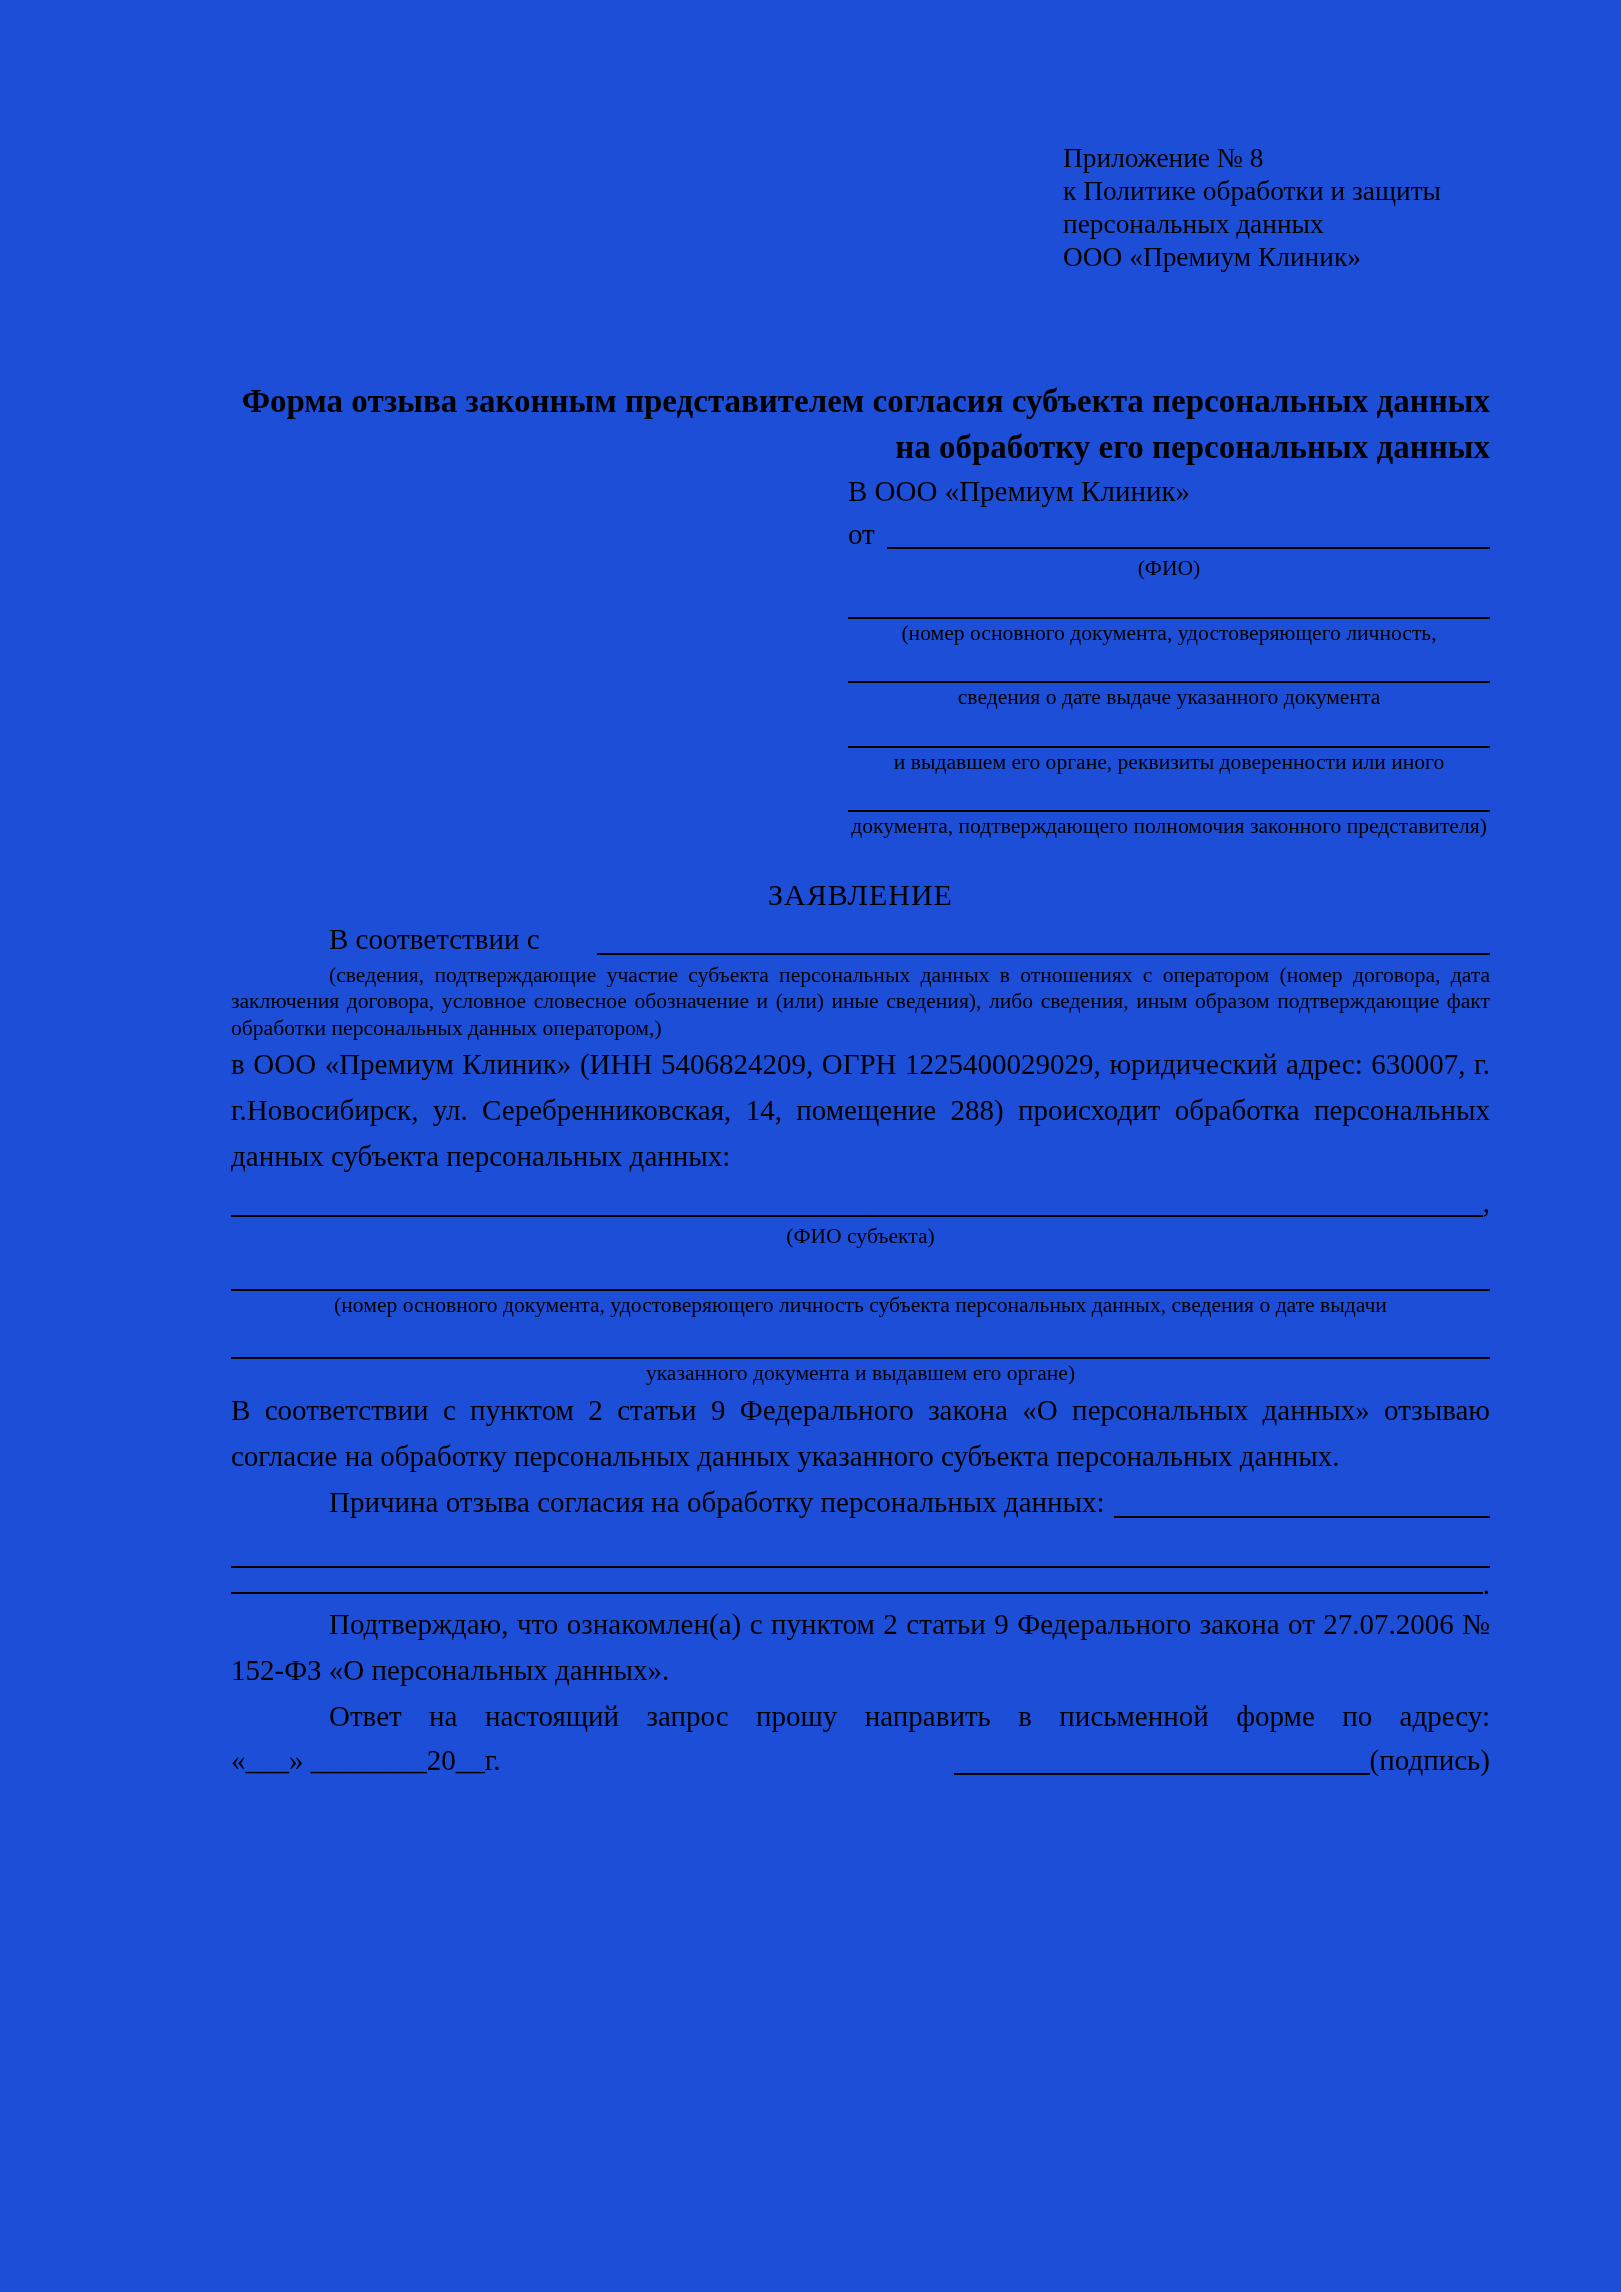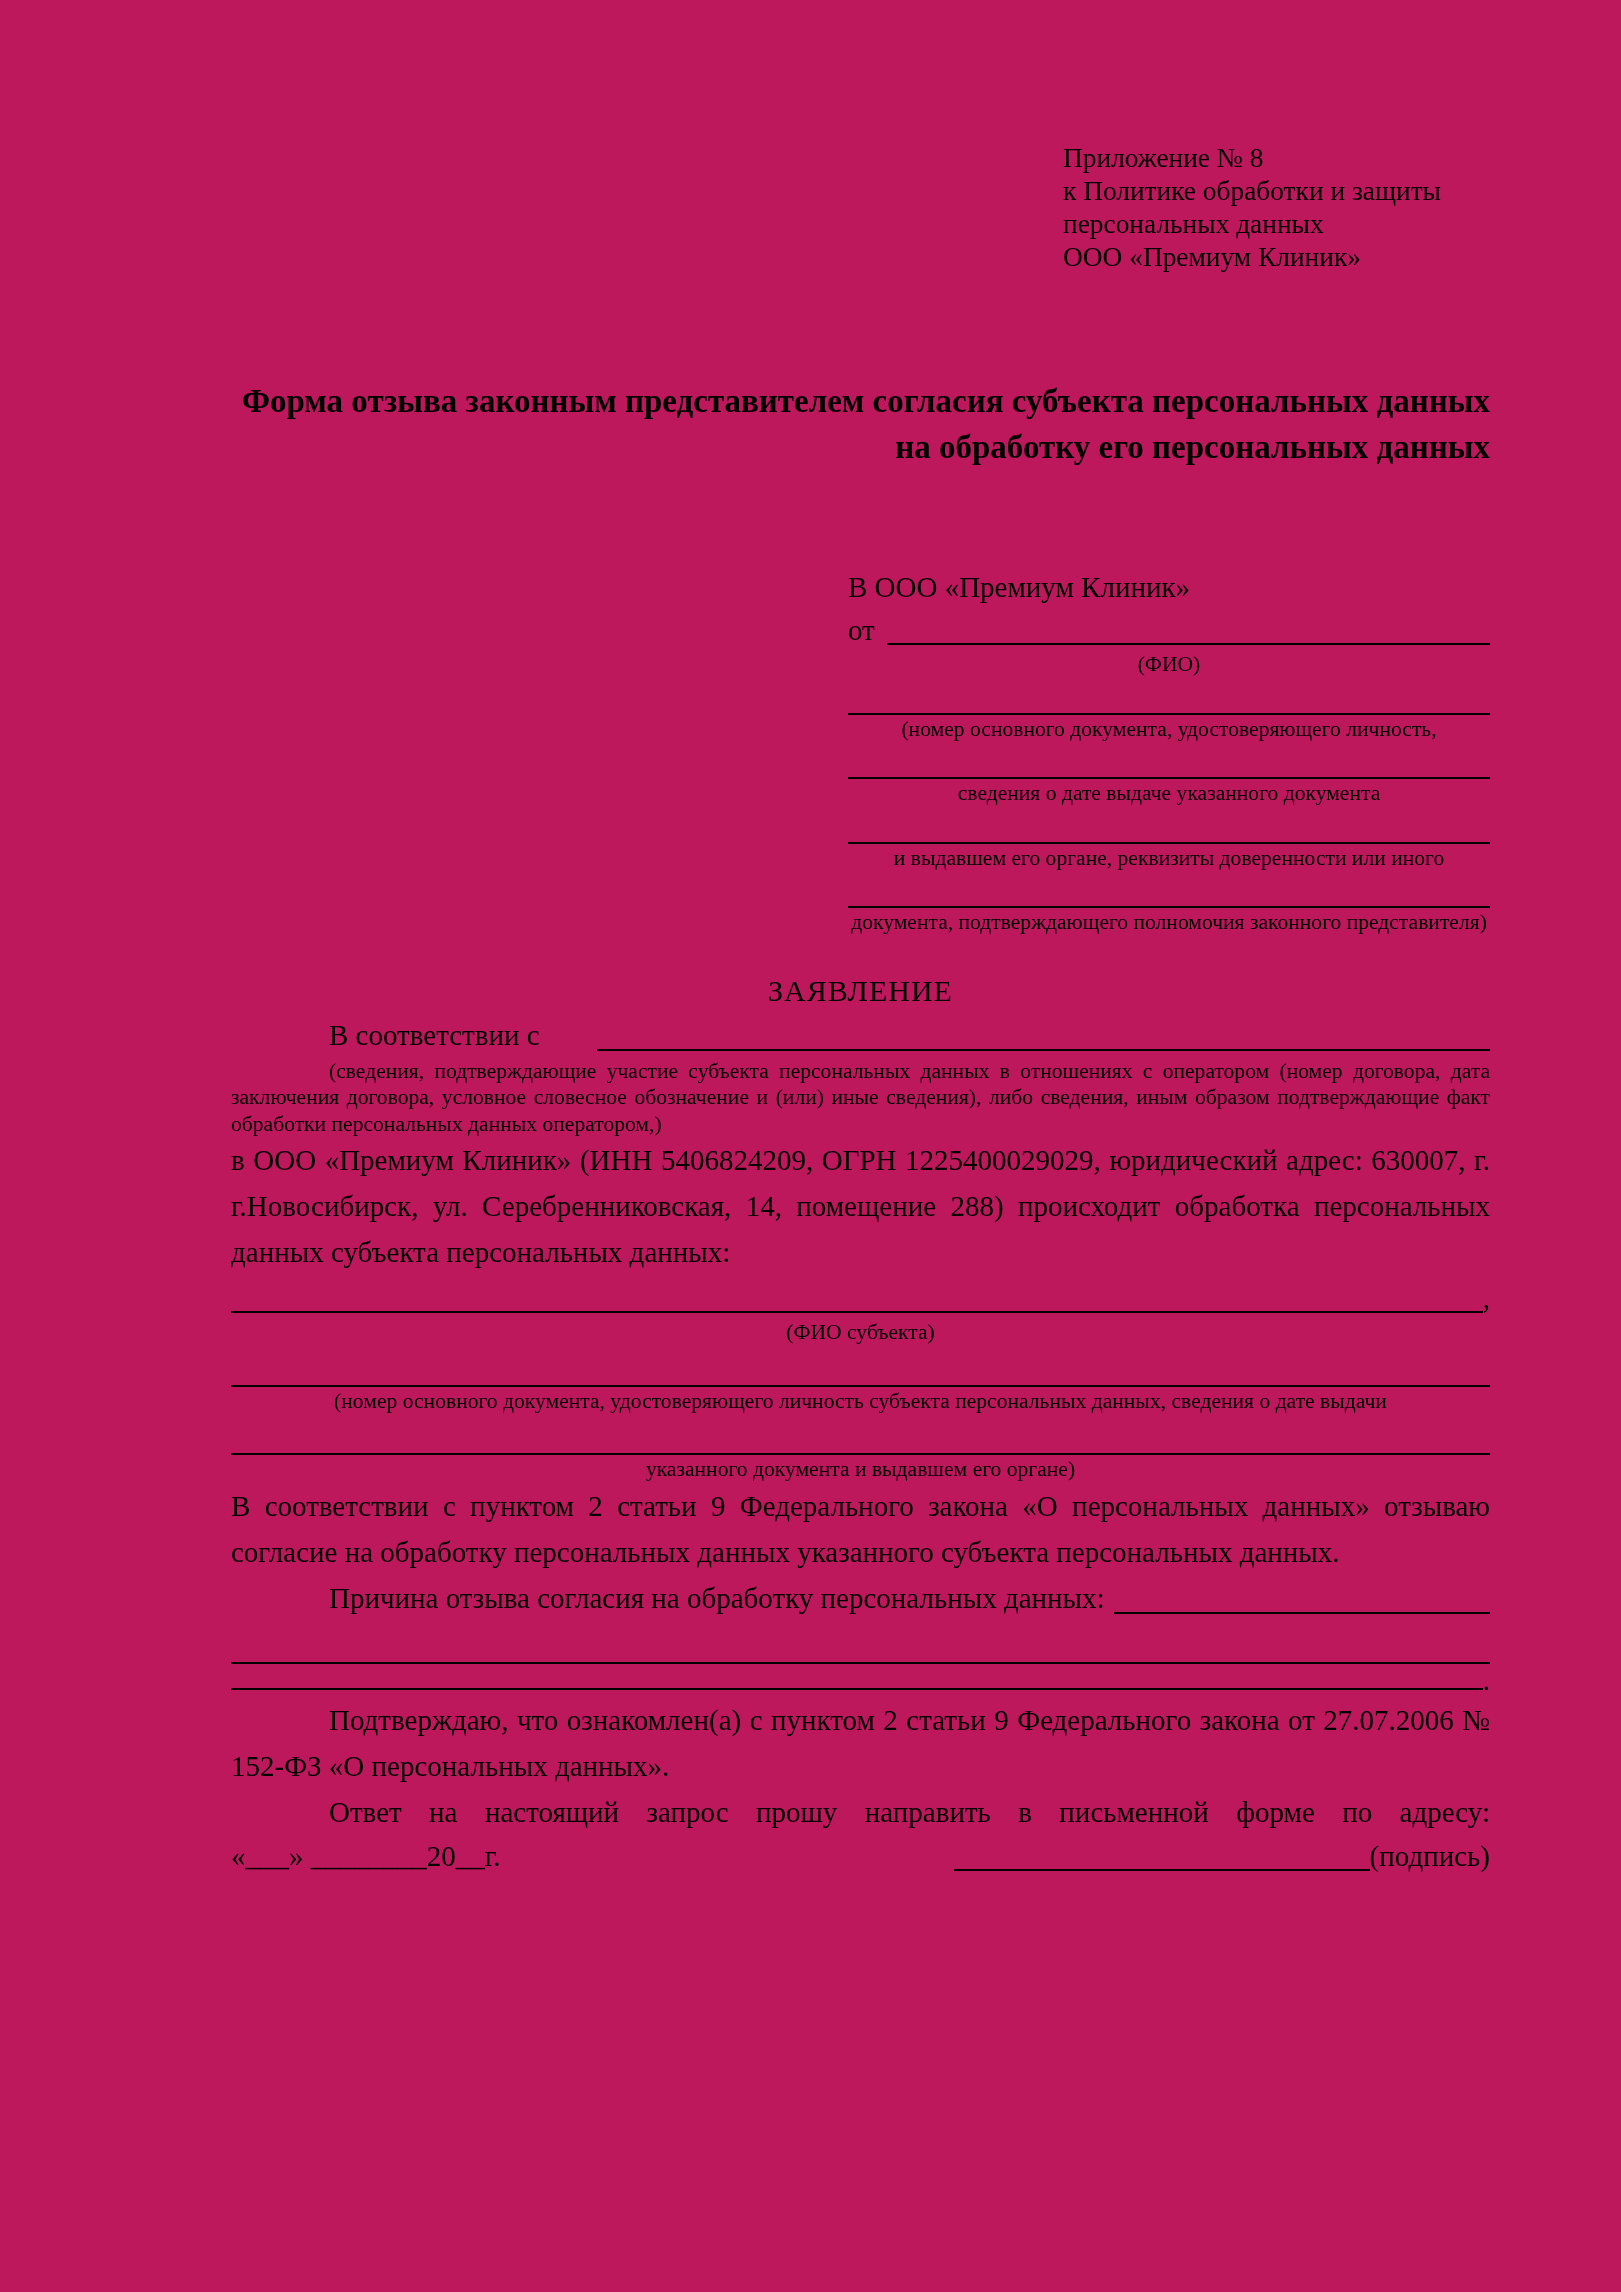--- a/index.html
+++ b/index.html
@@ -1,21 +1,21 @@
 <!DOCTYPE html>
 <html><head>
 <meta charset="utf-8">
 <style>
   html, body { margin: 0; padding: 0; background: #ffffff; }
   .page {
     position: relative;
     width: 1621px;
     height: 2293px;
     margin: 0 auto;
-    background: #be185d;
+    background: #1d4ed8;
     color: #000000;
     font-family: "Liberation Serif", "DejaVu Serif", serif;
     box-sizing: border-box;
     padding: 142px 131px 0 231px;
     overflow: hidden;
   }
 
   
   .header-block {
     width: 427px;
@@ -30,21 +30,20 @@
     margin-top: 104px;
     text-align: right;
     font-weight: bold;
     font-size: 33px;
     line-height: 46px;
   }
 
   
   .recipient-block {
     margin-left: 617px;
-    margin-top: 96px;
     font-size: 29px;
     line-height: 43px;
   }
   .from-row { display: flex; }
   .from-row .label { white-space: nowrap; padding-right: 11.8px; }
   .fill-line { flex: 1 1 auto; border-bottom: 2px solid #000; margin-bottom: 6.9px; }
   .cap { font-size: 21.6px; line-height: 25.5px; text-align: center; }
   .u-spacer { height: 35px; border-bottom: 2px solid #000; margin-bottom: 2px; }
 
   

